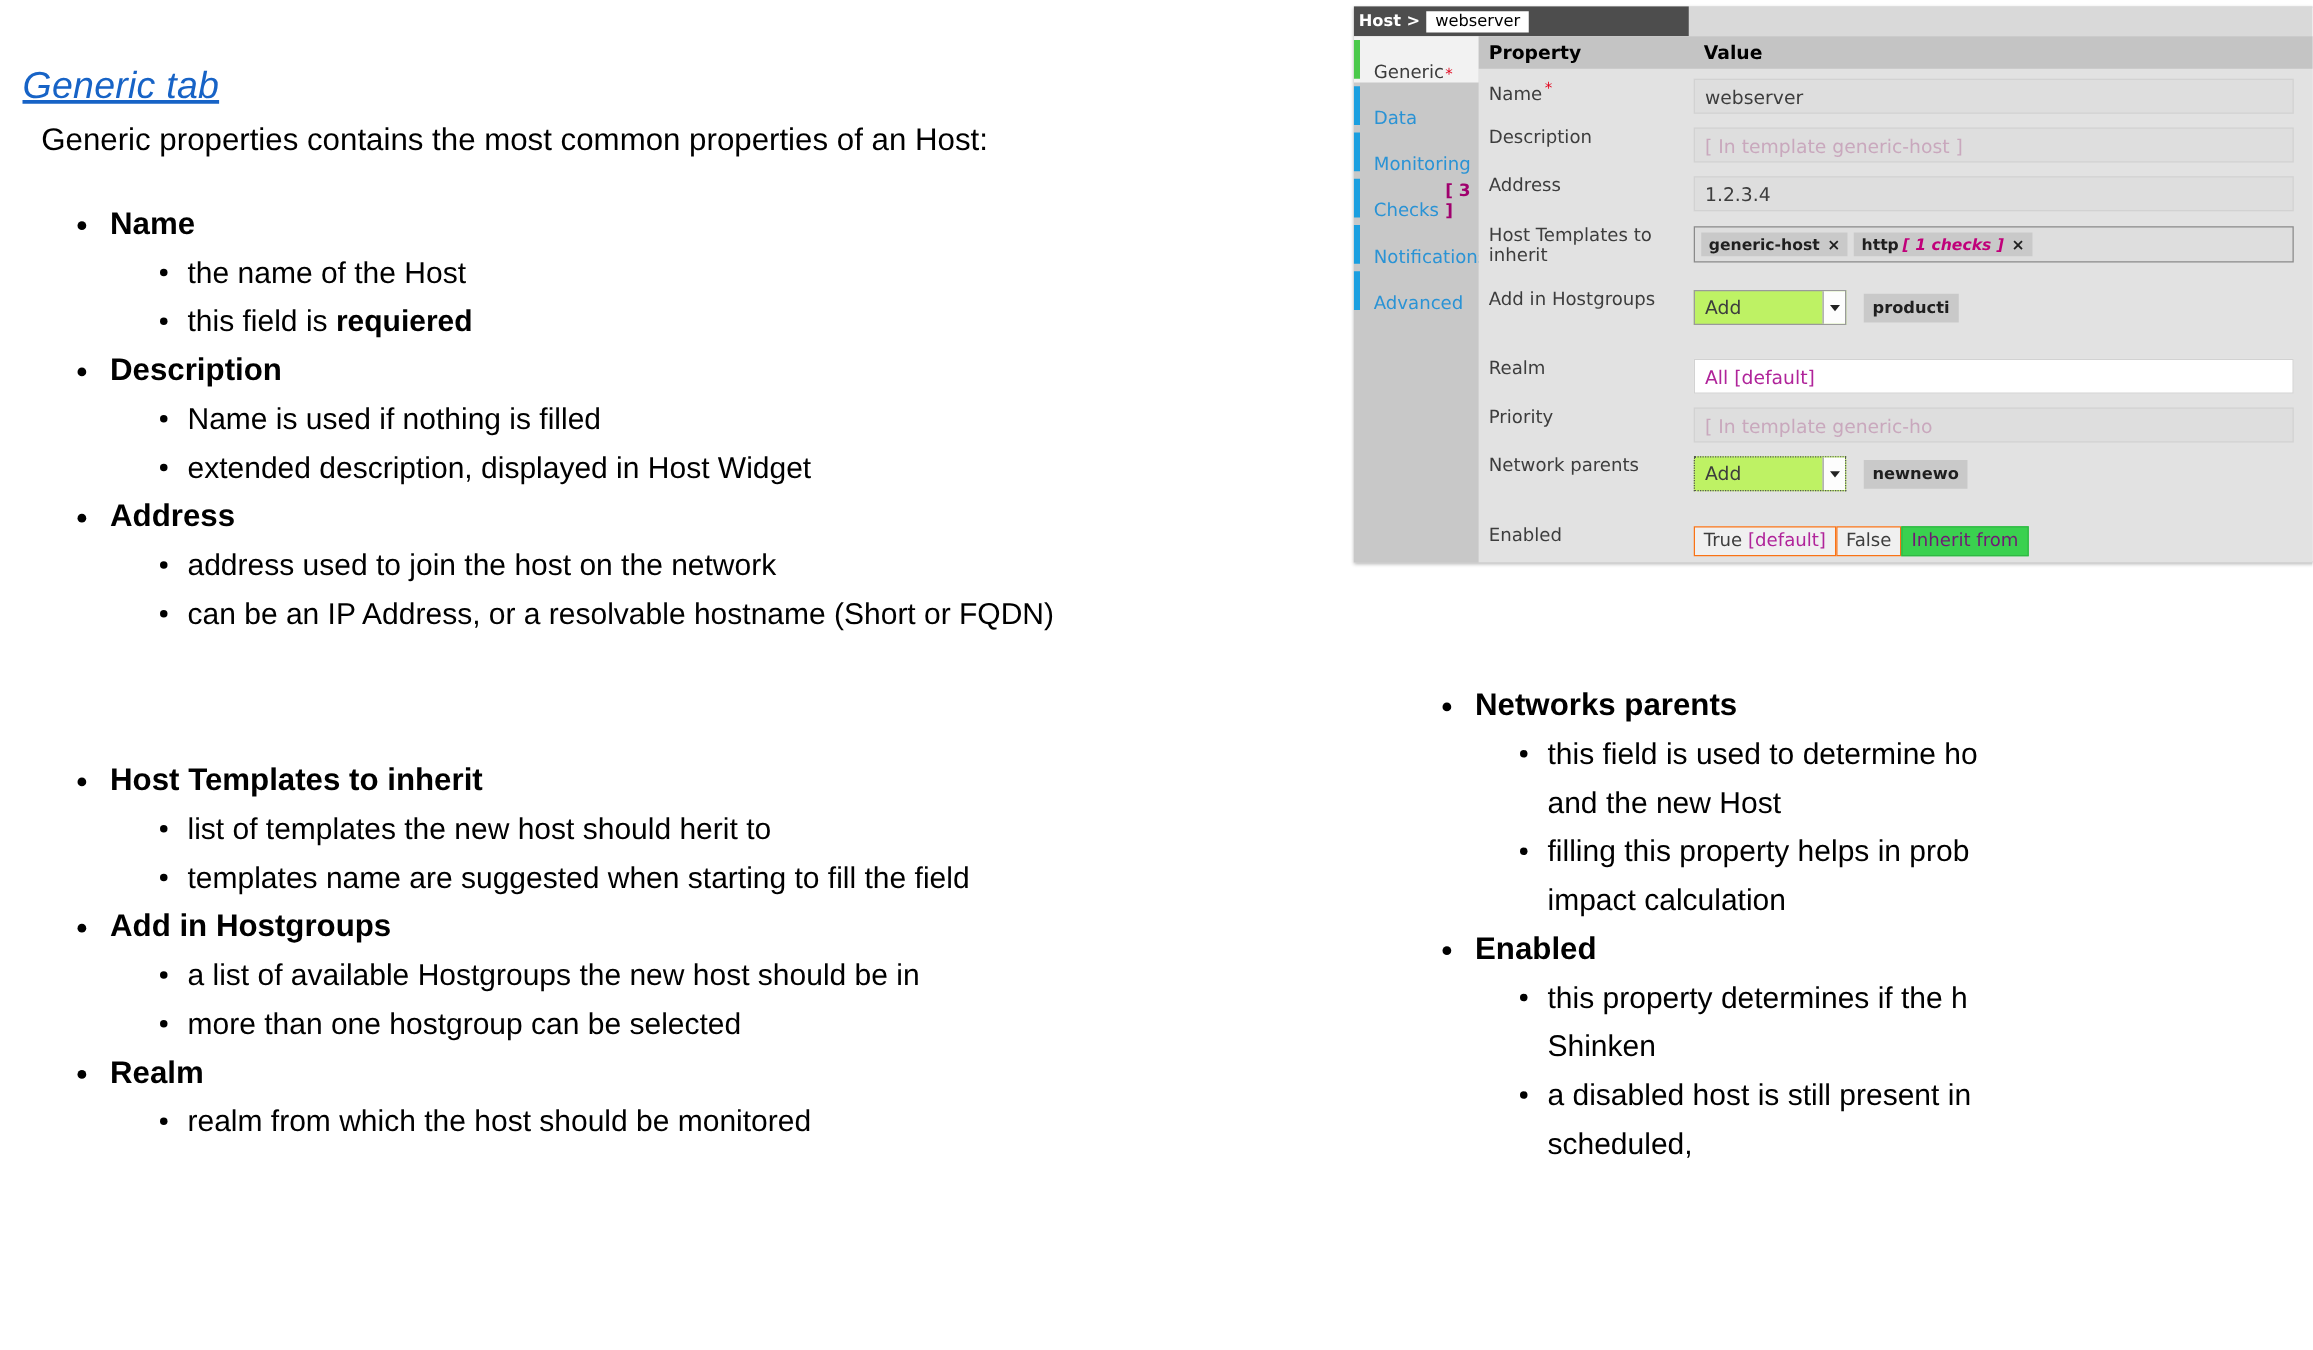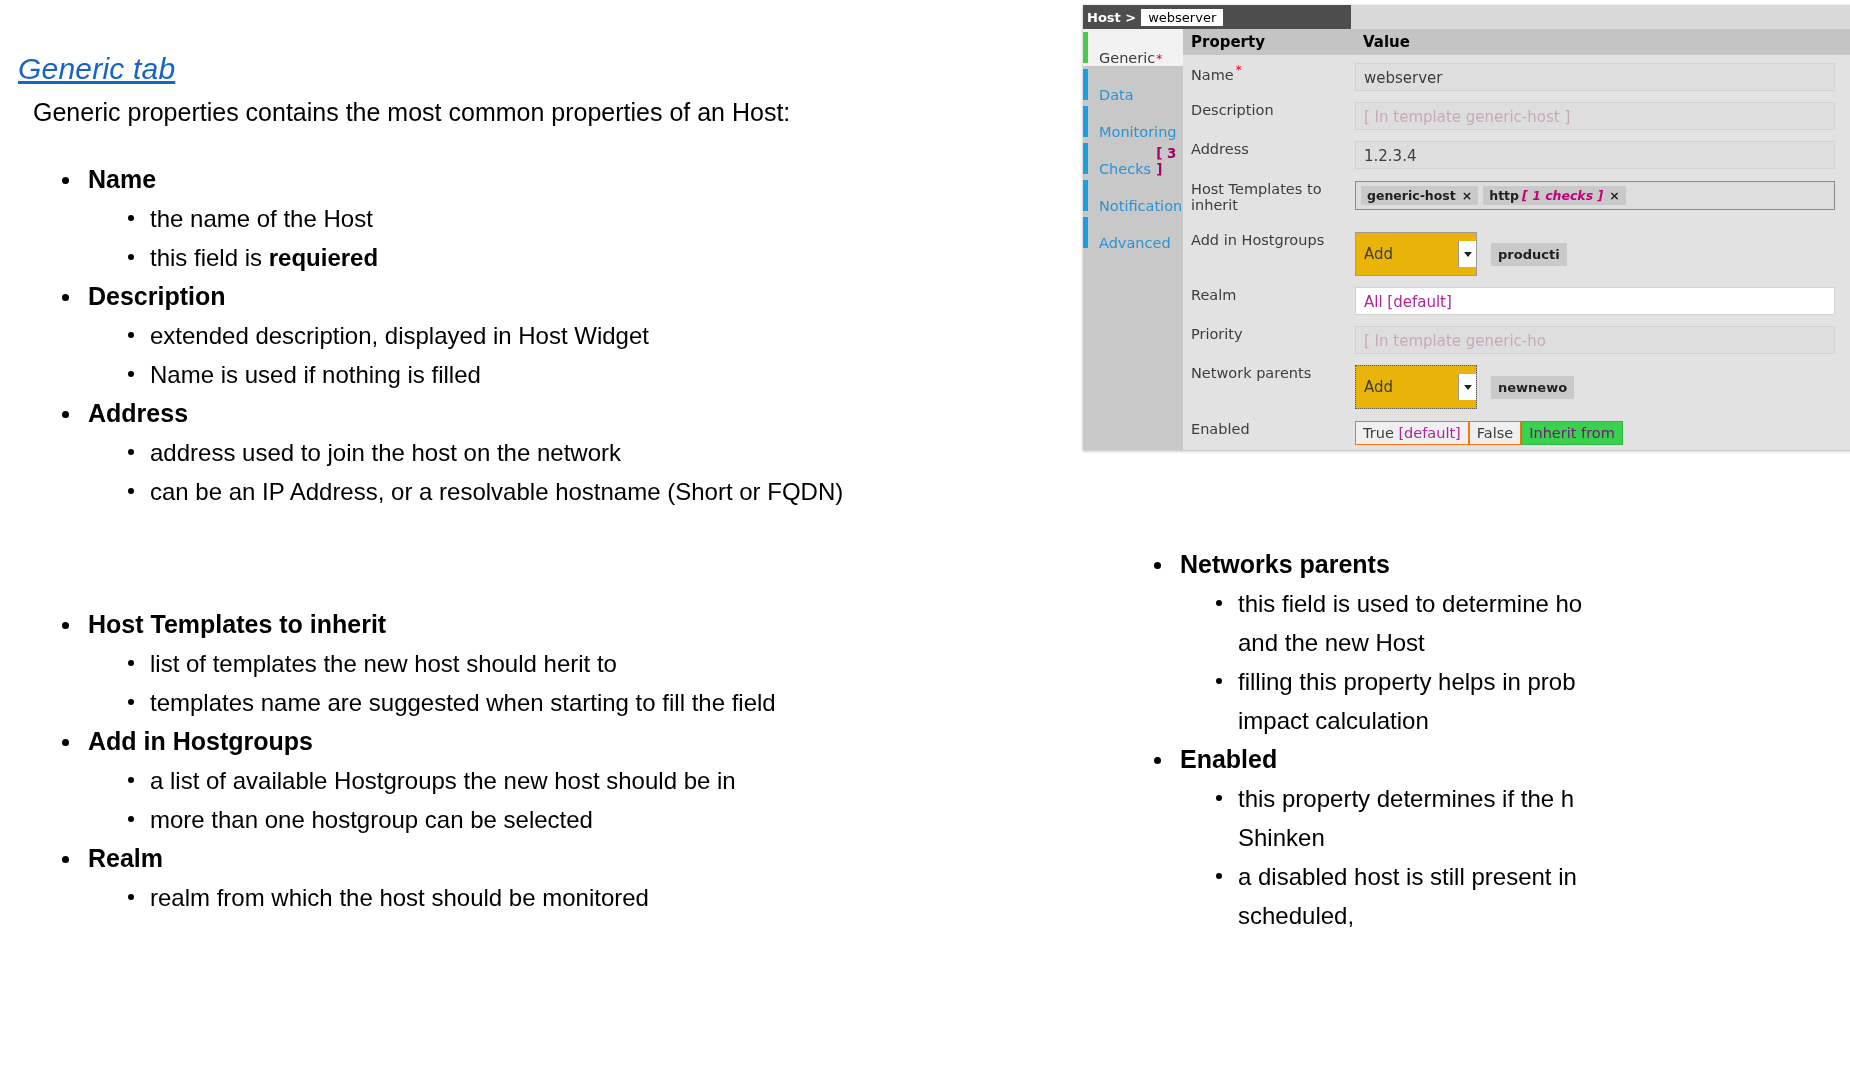--- a/index.html
+++ b/index.html
@@ -263,22 +263,22 @@
     color: #c0007a;
     font-style: italic;
     font-weight: bold;
     margin-left: 3px;
   }
   .tag .x { margin-left: 6px; color: #1f1f1f; }
 
   .selectrow { display: flex; align-items: center; gap: 14px; }
   .select {
     width: 122px;
-    height: 44px;
-    background: #eab308;
+    height: 28px;
+    background: #bef264;
     border: 1px solid #9a9a9a;
     display: flex;
     align-items: center;
     justify-content: space-between;
     font-size: 15px;
     color: #3d3d3d;
     padding-left: 8px;
     box-sizing: border-box;
   }
   .select.dotted { border: 1px dotted #555; }
@@ -342,25 +342,25 @@
         </li>
       </ul>
     </li>
 
     <li class="lvl1">
       <span class="bullet-dot"></span>
       <span>Description</span>
       <ul class="sub">
         <li class="lvl2">
           <span class="bullet-dot"></span>
+          <span>Name is used if nothing is filled</span>
+        </li>
+        <li class="lvl2">
+          <span class="bullet-dot"></span>
           <span>extended description, displayed in Host Widget</span>
-        </li>
-        <li class="lvl2">
-          <span class="bullet-dot"></span>
-          <span>Name is used if nothing is filled</span>
         </li>
       </ul>
     </li>
 
     <li class="lvl1">
       <span class="bullet-dot"></span>
       <span>Address</span>
       <ul class="sub">
         <li class="lvl2">
           <span class="bullet-dot"></span>

